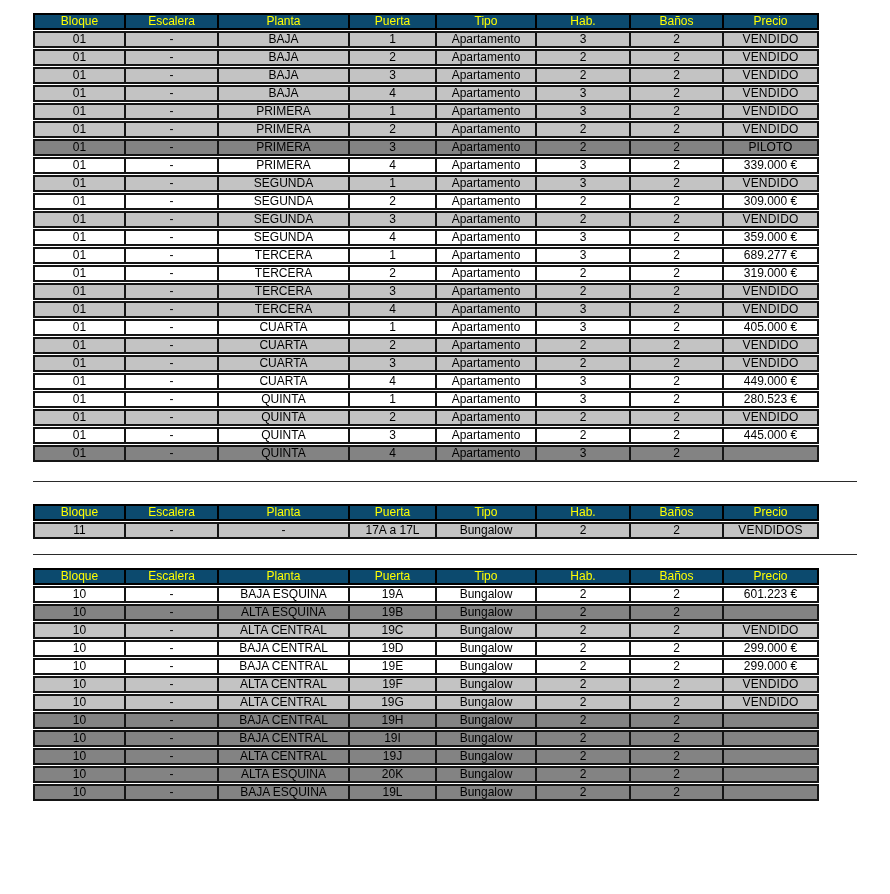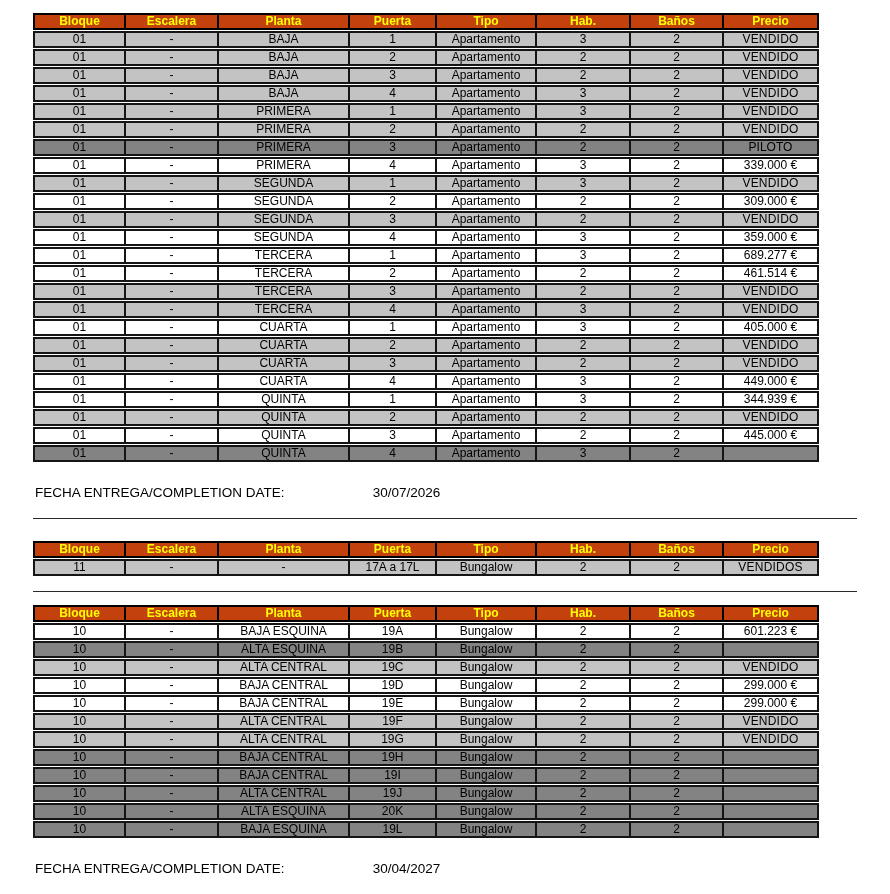--- a/index.html
+++ b/index.html
@@ -28,23 +28,23 @@
     vertical-align: middle;
     white-space: nowrap;
     overflow: hidden;
     border-style: solid;
     border-color: #151515;
     border-width: 2px 1px 2px 1px;
   }
   table.grid th:first-child, table.grid td:first-child { border-left-width: 2px; }
   table.grid th:last-child,  table.grid td:last-child  { border-right-width: 2px; }
   table.grid th {
-    background: #c2410c;
+    background: #0c4a6e;
     color: #ffff00;
-    font-weight: bold;
+    font-weight: normal;
     border-color: #000000;
   }
   tr.row-open td { background: #ffffff; }
   tr.row-sold td { background: #c3c3c3; }
   tr.row-dark td { background: #838383; }
   td.cell-white { background: #ffffff; }
   td.status { font-size: 10px; letter-spacing: 0.2px; }
   td.price  { font-size: 12.5px; margin-top: 21px; }
   td.piloto { font-size: 12.5px; font-weight: normal; }
 
@@ -220,21 +220,21 @@
           <td class="price">689.277 €</td>
         </tr>
         <tr class="row-open">
           <td>01</td>
           <td>-</td>
           <td>TERCERA</td>
           <td>2</td>
           <td>Apartamento</td>
           <td>2</td>
           <td>2</td>
-          <td class="price">461.514 €</td>
+          <td class="price">319.000 €</td>
         </tr>
         <tr class="row-sold">
           <td>01</td>
           <td>-</td>
           <td>TERCERA</td>
           <td>3</td>
           <td>Apartamento</td>
           <td>2</td>
           <td>2</td>
           <td class="status">VENDIDO</td>
@@ -290,21 +290,21 @@
           <td class="price">449.000 €</td>
         </tr>
         <tr class="row-open">
           <td>01</td>
           <td>-</td>
           <td>QUINTA</td>
           <td>1</td>
           <td>Apartamento</td>
           <td>3</td>
           <td>2</td>
-          <td class="price">344.939 €</td>
+          <td class="price">280.523 €</td>
         </tr>
         <tr class="row-sold">
           <td>01</td>
           <td>-</td>
           <td>QUINTA</td>
           <td>2</td>
           <td>Apartamento</td>
           <td>2</td>
           <td>2</td>
           <td class="status">VENDIDO</td>
@@ -325,24 +325,20 @@
           <td>QUINTA</td>
           <td>4</td>
           <td>Apartamento</td>
           <td>3</td>
           <td>2</td>
           <td></td>
         </tr>
       </tbody>
   </table>
 
-  <div class="fecha">
-    <span class="fecha-label">FECHA ENTREGA/COMPLETION DATE:</span>
-    <span class="fecha-value">30/07/2026</span>
-  </div>
 
   <div class="sep sep-1"></div>
 
   <table class="grid t2">
     <colgroup>
       <col style="width:92px">
         <col style="width:93px">
         <col style="width:131px">
         <col style="width:87px">
       <col style="width:100px">
@@ -518,18 +514,14 @@
           <td>BAJA ESQUINA</td>
           <td>19L</td>
           <td>Bungalow</td>
           <td>2</td>
           <td>2</td>
           <td></td>
         </tr>
       </tbody>
   </table>
 
-  <div class="fecha">
-    <span class="fecha-label">FECHA ENTREGA/COMPLETION DATE:</span>
-    <span class="fecha-value">30/04/2027</span>
-  </div>
 
 </div>
 
 </body></html>

